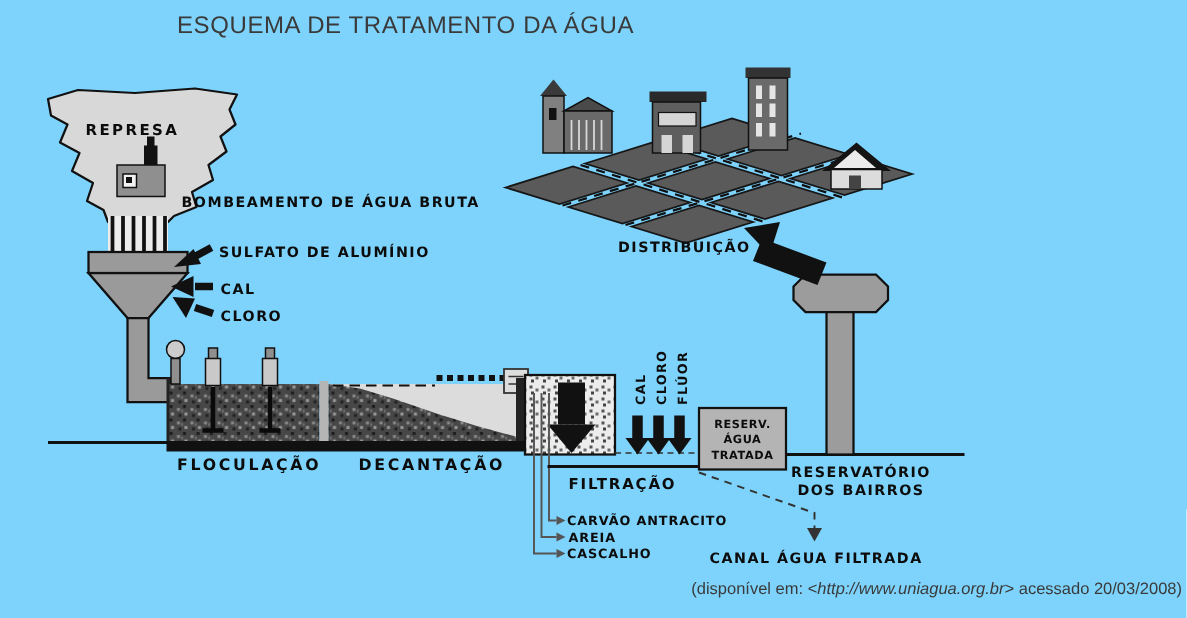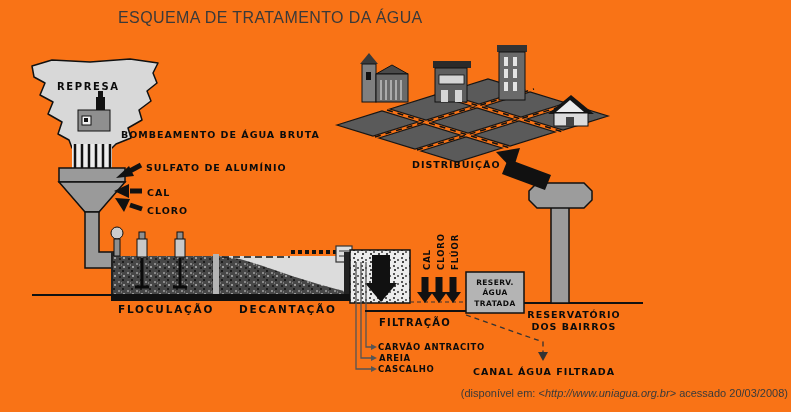--- a/index.html
+++ b/index.html
@@ -1,16 +1,16 @@
 <!DOCTYPE html>
 <html><head>
 <meta charset="utf-8">
 <style>
   html,body{margin:0;padding:0;background:#fff;}
-  .page{position:relative;width:791px;height:412px;background:#f97316;overflow:hidden;
+  .page{position:relative;width:791px;height:412px;background:#7dd3fc;overflow:hidden;
         font-family:"Liberation Sans",sans-serif;}
   .title{position:absolute;left:118px;top:9px;font-size:16px;color:#3a3a3a;letter-spacing:.4px;}
   .source{position:absolute;right:3px;top:387px;font-size:11px;color:#3a3a3a;white-space:nowrap;}
   .source i{font-style:italic;}
   svg{position:absolute;left:0;top:0;}
   svg text{font-family:"DejaVu Sans",sans-serif;font-weight:bold;fill:#0c0c0c;}
   .t-md{font-size:9.5px;letter-spacing:1px;}
   .t-sm{font-size:8.5px;letter-spacing:.6px;}
   .t-stage{font-size:10.5px;letter-spacing:1.8px;}
   .t-filt{font-size:10px;letter-spacing:1.2px;}

